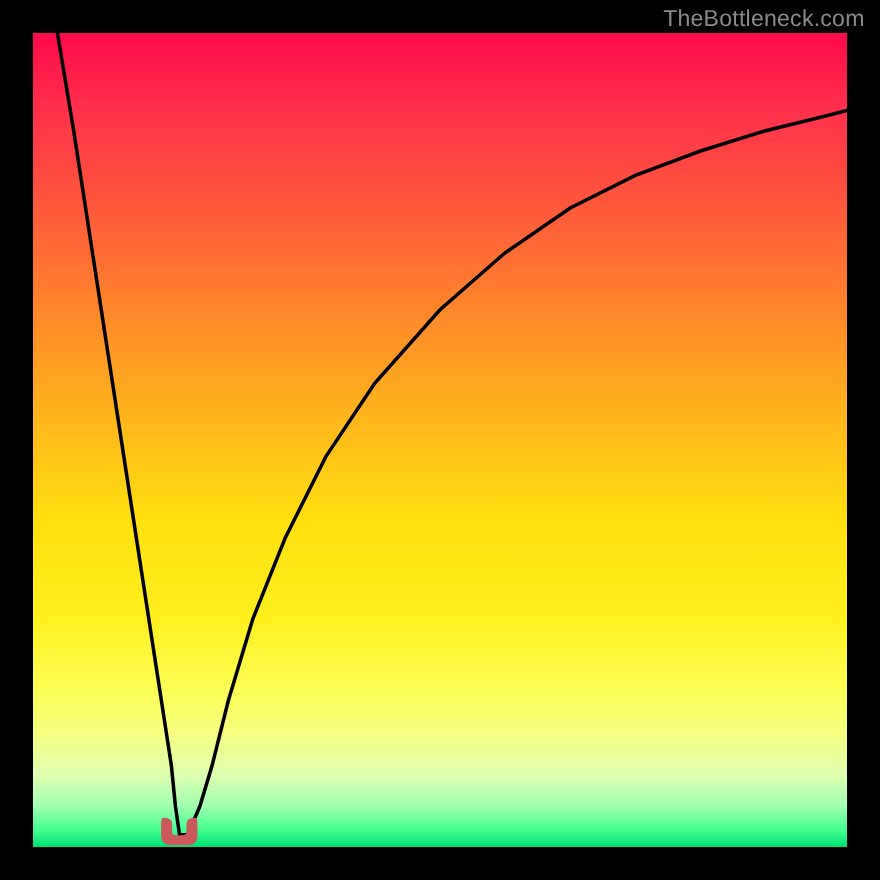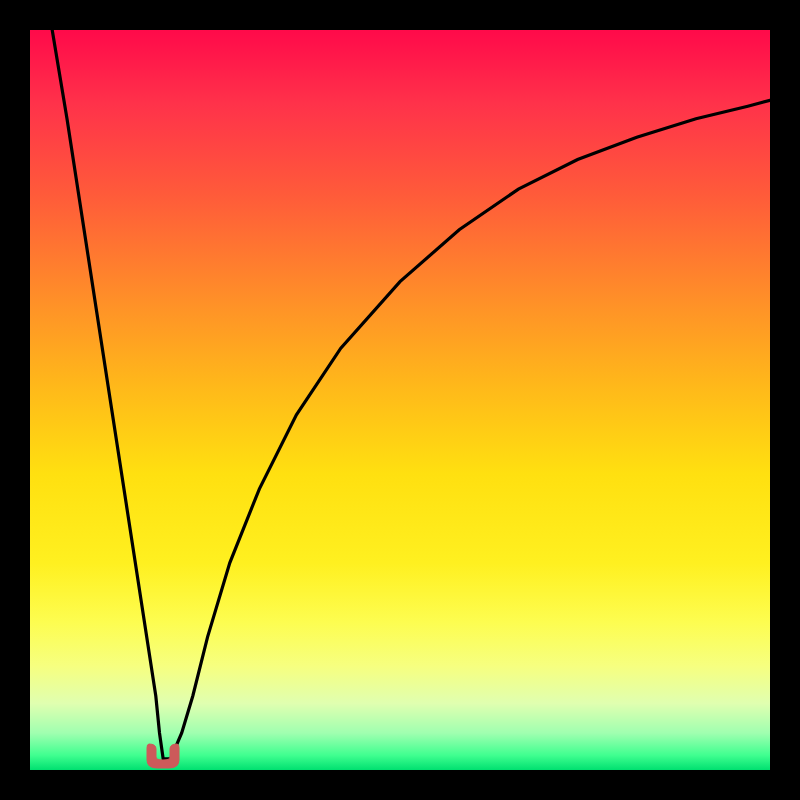--- a/index.html
+++ b/index.html
@@ -94,13 +94,14 @@
                Q 36 2 34 2
                Q 27 2 27 7
                L 27 15
                Q 27 18 20 18
                Q 13 18 13 15
                L 13 7
                Q 13 2 6 2 Z" fill="#cc5a5a" stroke="#cc5a5a" stroke-width="1"></path>
     </svg>
   </div>
 
+  <div class="watermark">TheBottleneck.com</div>
 </div>
 
 </body></html>

